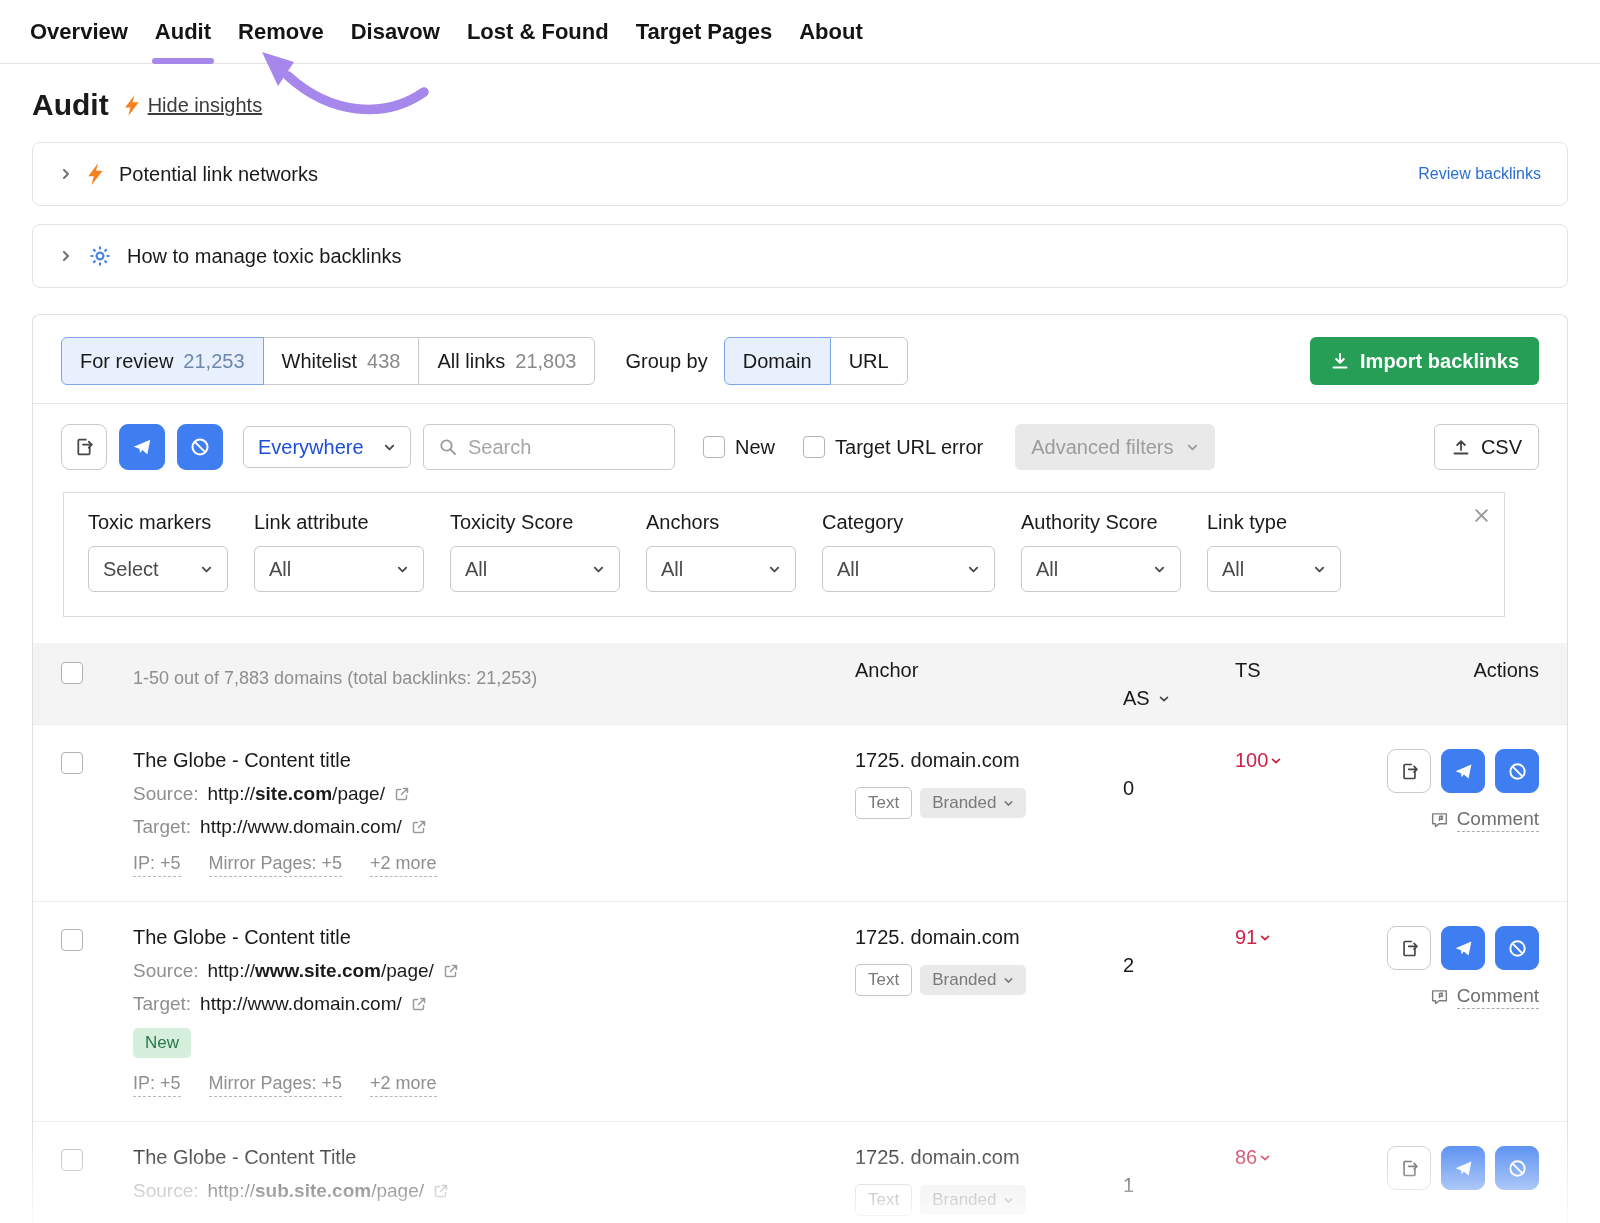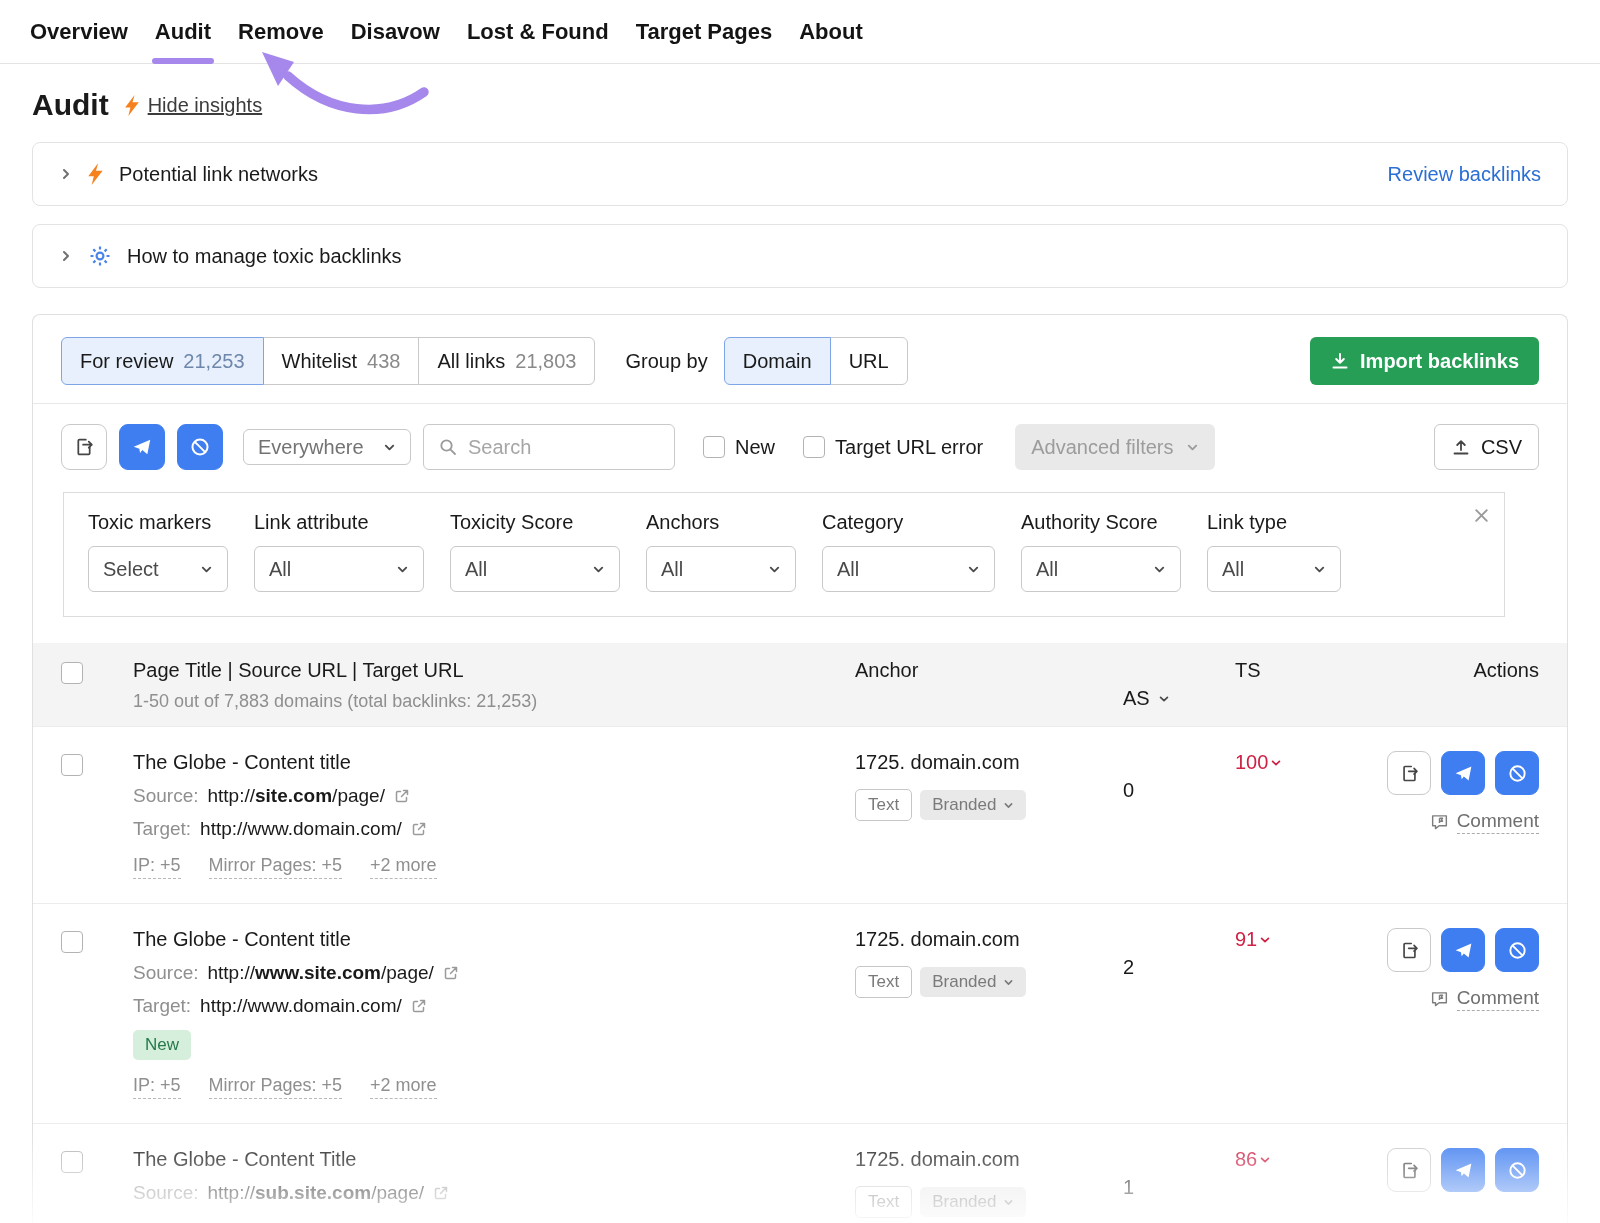--- a/index.html
+++ b/index.html
@@ -15,21 +15,21 @@
 
   
   .page-head { display:flex; align-items:center; padding:24px 32px 20px; }
   .page-title { font-size:30px; font-weight:bold; }
   .bolt-sm { margin-left:16px; margin-right:8px; display:flex; }
   .hide-insights { font-size:20px; color:#3c3c3c; text-decoration:underline; cursor:pointer; }
 
   
   .panel { display:flex; align-items:center; gap:15px; margin:0 32px 18px; border:1px solid #e3e3e3; border-radius:8px; height:64px; padding:0 26px; background:#fff; }
   .panel-label { font-size:20px; color:#1a1a1a; }
-  .panel-link { margin-left:auto; color:#2b6fd4; font-size:20px; cursor:pointer; text-decoration:none; }
+  .panel-link { margin-left:auto; color:#2b6fd4; font-size:16px; cursor:pointer; text-decoration:none; }
 
   
   .card { margin:26px 32px 0; border:1px solid #e0e0e0; border-bottom:none; border-radius:8px 8px 0 0; background:#fff; }
 
   .tabs-row { display:flex; align-items:center; padding:22px 28px 18px; }
   .seg-group { display:inline-flex; }
   .seg { display:inline-flex; align-items:center; gap:10px; height:48px; padding:0 18px; background:#fff; border:1px solid #c9c9c9; font-size:20px; color:#1a1a1a; cursor:pointer; margin-left:-1px; font-family:Liberation Sans, sans-serif; }
   .seg:first-child { border-radius:6px 0 0 6px; margin-left:0; }
   .seg:last-child { border-radius:0 6px 6px 0; }
   .seg.active { background:#e7f0fc; border-color:#7ea6e6; position:relative; z-index:2; }
@@ -37,21 +37,21 @@
   .seg.active .seg-count { color:#6e87ab; }
   .group-by { margin-left:30px; font-size:20px; }
   .seg-group.mini { margin-left:16px; }
   .import-btn { margin-left:auto; display:flex; align-items:center; gap:10px; background:#269e56; color:#fff; font-size:20px; font-weight:bold; border:none; border-radius:6px; height:48px; padding:0 20px; cursor:pointer; font-family:inherit; }
   .divider { height:1px; background:#e8e8e8; }
 
   
   .toolbar { display:flex; align-items:center; gap:12px; padding:20px 28px 0; }
   .icon-btn { width:46px; height:46px; border-radius:9px; display:flex; align-items:center; justify-content:center; cursor:pointer; border:1px solid #c9c9c9; background:#fff; }
   .icon-btn.blue { background:#3f7ef0; border-color:#3f7ef0; }
-  .select { display:flex; align-items:center; justify-content:space-between; gap:10px; height:36px; border:1px solid #c9c9c9; border-radius:6px; padding:0 14px; font-size:20px; cursor:pointer; background:#fff; color:#737373; }
+  .select { display:flex; align-items:center; justify-content:space-between; gap:10px; height:42px; border:1px solid #c9c9c9; border-radius:6px; padding:0 14px; font-size:20px; cursor:pointer; background:#fff; color:#1d4ed8; }
   .scope { width:168px; margin-left:8px; }
   .search-box { display:flex; align-items:center; gap:10px; height:46px; width:252px; border:1px solid #c9c9c9; border-radius:6px; padding:0 14px; background:#fff; }
   .search-box input { border:none; outline:none; font-size:20px; width:100%; font-family:inherit; color:#1a1a1a; background:transparent; }
   .search-box input::placeholder { color:#a6a6a6; }
   .check { display:flex; align-items:center; gap:10px; font-size:20px; margin-left:16px; cursor:pointer; }
   .checkbox { width:22px; height:22px; border:1px solid #b3b3b3; border-radius:4px; background:#fff; display:inline-block; flex:none; }
   .adv-btn { display:flex; align-items:center; gap:12px; height:46px; margin-left:20px; border:none; border-radius:6px; background:#e9e9e9; color:#9c9c9c; font-size:20px; padding:0 16px; cursor:pointer; font-family:inherit; }
   .csv-btn { margin-left:auto; display:flex; align-items:center; gap:10px; height:46px; border:1px solid #c9c9c9; border-radius:6px; background:#fff; font-size:20px; color:#1a1a1a; padding:0 16px; cursor:pointer; font-family:inherit; }
 
   
@@ -343,21 +343,20 @@
           <span style="line-height:0;"><svg width="13" height="13" viewBox="0 0 14 14">
                 <path d="M3 5l4 4 4-4" fill="none" stroke="#4a4a4a" stroke-width="2" stroke-linecap="round" stroke-linejoin="round"></path>
               </svg></span>
         </div>
       </div>
     </div>
 
     <div class="thead">
       <div class="col-check"><span class="checkbox"></span></div>
       <div class="col-main">
-        <div class="th">Page Title | Source URL | Target URL</div>
         <div class="th-sub">1-50 out of 7,883 domains (total backlinks: 21,253)</div>
       </div>
       <div class="col-anchor th">Anchor</div>
       <div class="col-as">
         <span class="th th-flex">
           <span>AS</span>
           <span style="line-height:0;"><svg width="12" height="12" viewBox="0 0 14 14">
                 <path d="M3 5l4 4 4-4" fill="none" stroke="#4a4a4a" stroke-width="2" stroke-linecap="round" stroke-linejoin="round"></path>
               </svg></span>
         </span>

